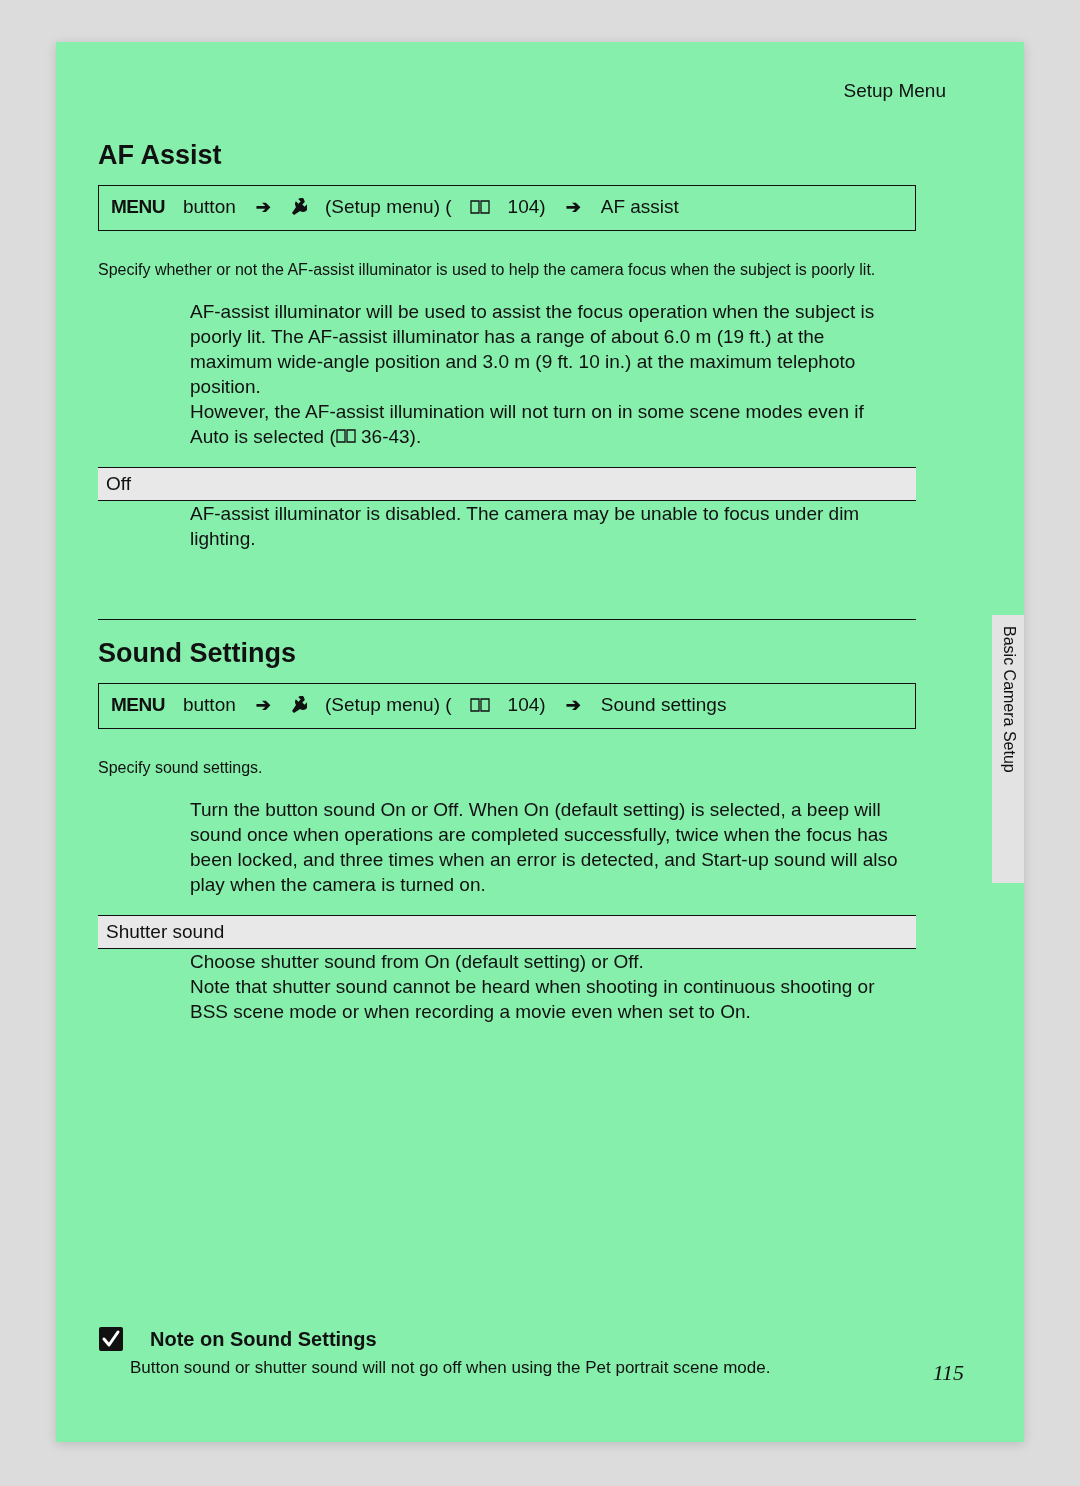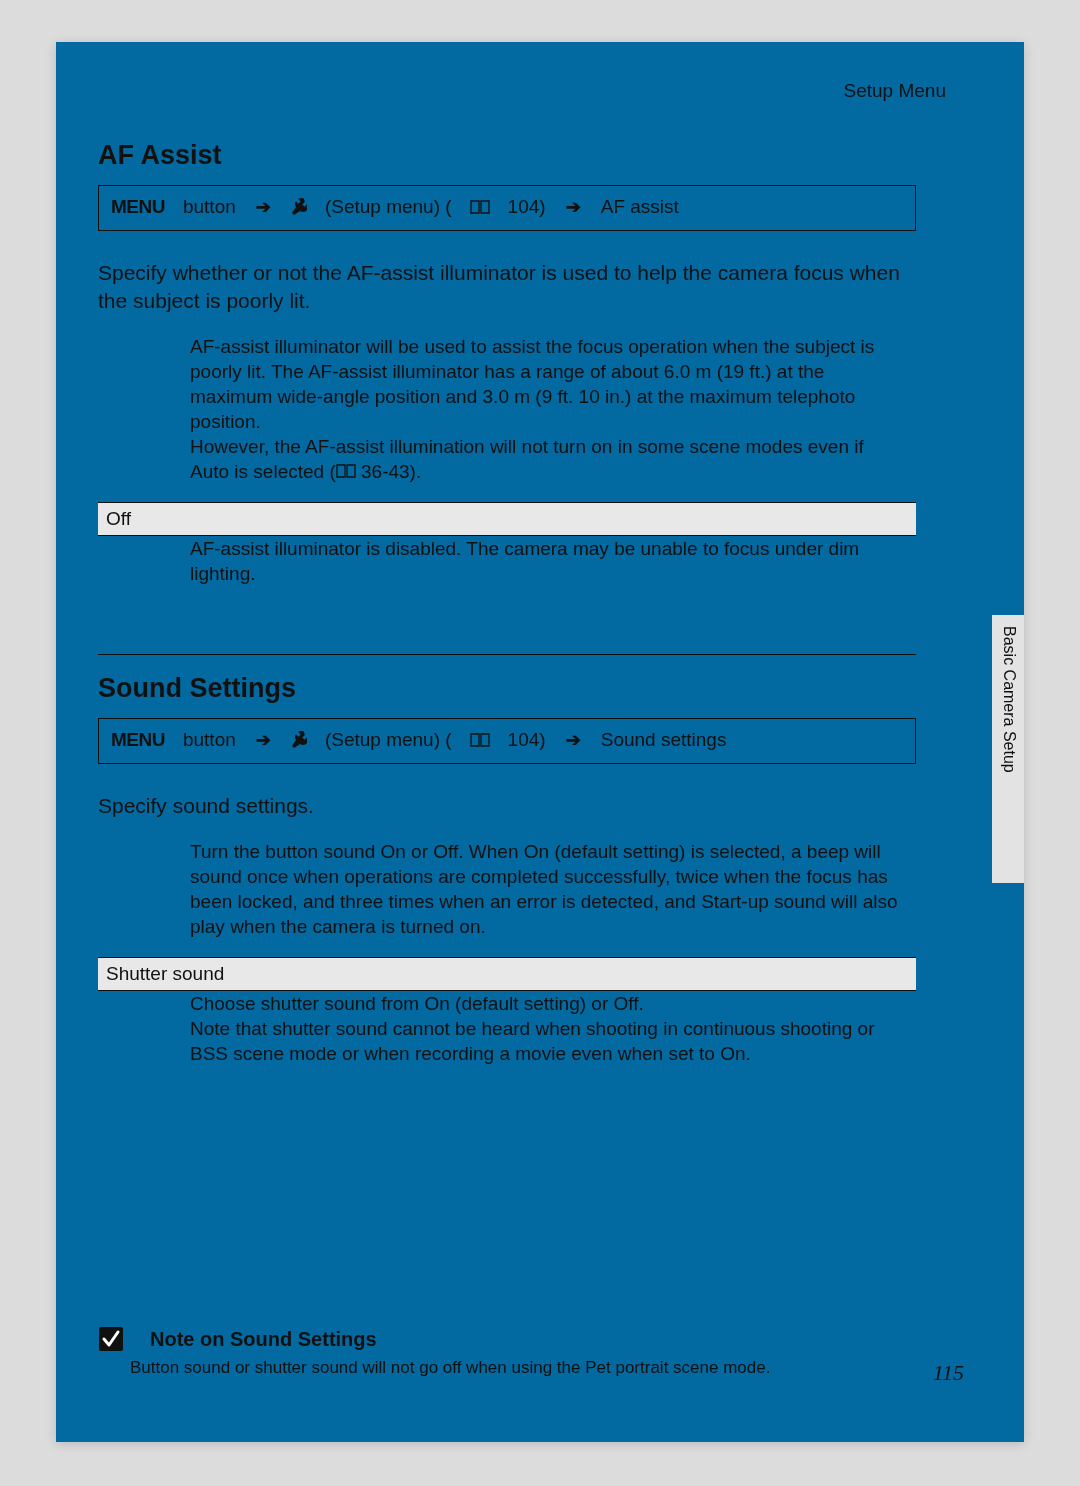--- a/index.html
+++ b/index.html
@@ -7,21 +7,21 @@
   body {
     background: #dcdcdc;
     font-family: "Segoe UI", "Helvetica Neue", Arial, sans-serif;
     color: #111;
     position: relative;
   }
   .page {
     position: absolute;
     left: 56px; top: 42px;
     width: 968px; height: 1400px;
-    background: #0369a1;
+    background: #86efac;
     box-shadow: 0 2px 10px rgba(0,0,0,0.15);
   }
   .running-head {
     position: absolute;
     top: 38px; right: 78px;
     font-size: 19px;
   }
   .content {
     position: absolute;
     left: 42px; top: 98px;
@@ -50,21 +50,21 @@
   }
   .arrow {
     font-weight: 700;
     font-size: 18px;
     margin: 0 2px;
   }
   .wrench-icon, .book-icon, .check-square-icon {
     display: inline-flex; align-items: center; justify-content: center;
   }
   .intro {
-    font-size: 21px;
+    font-size: 16px;
     line-height: 1.35;
     margin-bottom: 18px;
   }
   .opt-header {
     background: #e8e8e8;
     border-top: 1px solid #111;
     border-bottom: 1px solid #111;
     font-size: 19px;
     padding: 5px 8px;
   }

